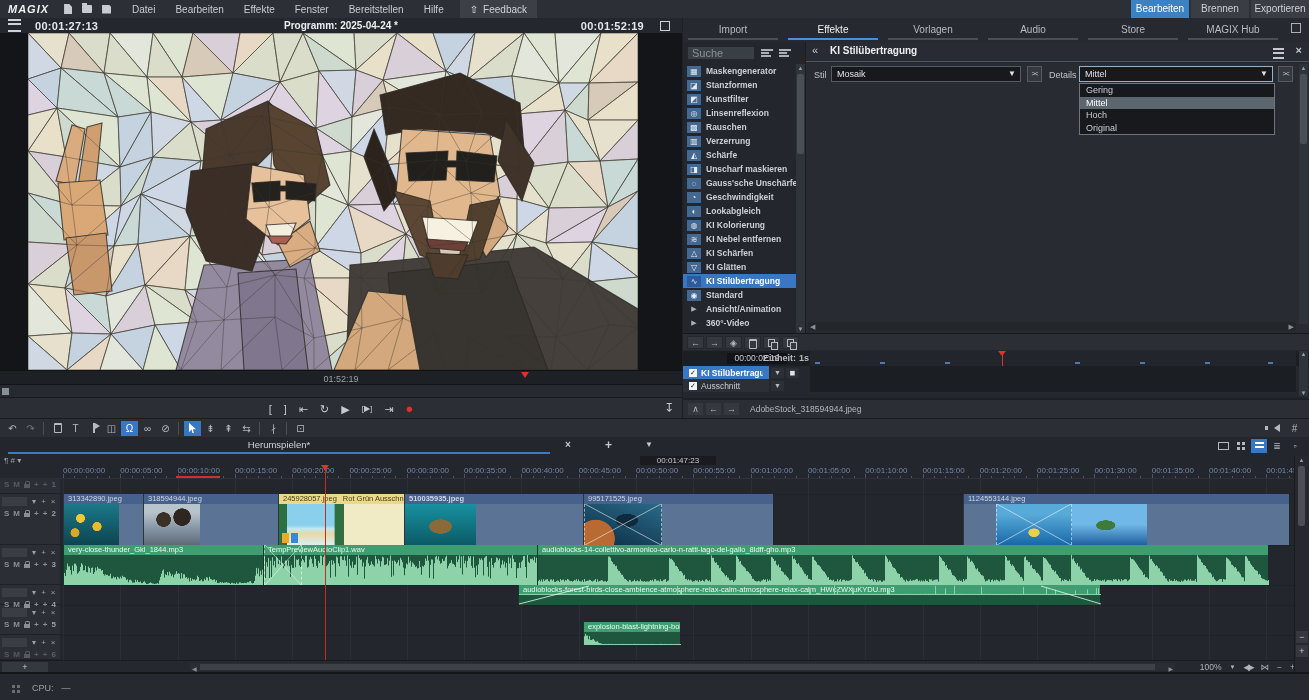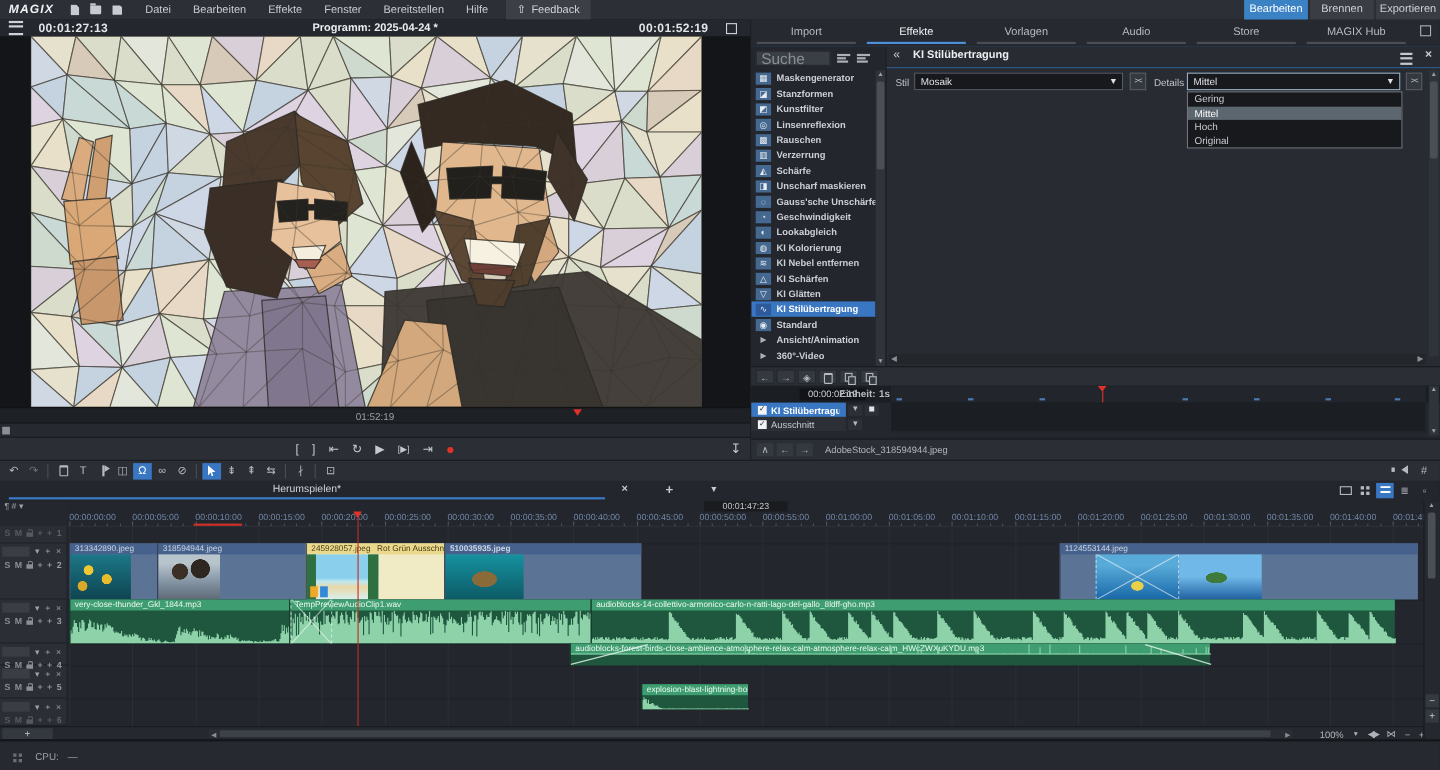--- a/index.html
+++ b/index.html
@@ -42,21 +42,21 @@
   .tbtn.rec{color:#e03228;font-size:13px;}
   #pv-import{position:absolute;right:8px;top:3px;color:#c6cad0;font-size:12px;}
   
   #right-panel{position:absolute;left:683px;top:18px;width:626px;height:400px;background:#26292f;}
   #ptabs{position:absolute;left:0;top:0;width:626px;height:24px;display:flex;align-items:center;border-bottom:1px solid #2e6da4;background:#26292f;}
   .ptab{width:90px;text-align:center;color:#b8bcc2;font-size:10px;padding-bottom:3px;border-bottom:2px solid #4a4e55;margin:4px 5px 0 5px;}
   .ptab.active{color:#f0f2f4;border-bottom-color:#4a90d9;}
   #ptab-corner{position:absolute;right:8px;top:5px;width:8px;height:8px;border:1px solid #aab0b6;}
   
   #fx-col{position:absolute;left:0;top:24px;width:122px;height:291px;background:#23262c;}
-  #fx-search{position:absolute;left:4px;top:4px;width:68px;height:14px;background:#3a3e45;border:1px solid #24272c;color:#d6dade;font-size:14px;padding:0 4px;box-sizing:border-box;font-family:inherit;}
+  #fx-search{position:absolute;left:4px;top:4px;width:68px;height:14px;background:#3a3e45;border:1px solid #24272c;color:#d6dade;font-size:11px;padding:0 4px;box-sizing:border-box;font-family:inherit;}
   #fx-search::placeholder{color:#8a8f96;}
   .sorticon{position:absolute;top:6px;width:12px;height:10px;color:#aab0b6;}
   .sorticon i{display:block;height:2px;background:currentColor;margin:1px 0;}
   .sorticon i:nth-child(2){width:8px;} .sorticon i:nth-child(3){width:10px;}
   #fx-list{position:absolute;left:0;top:22px;width:113px;height:269px;overflow:hidden;}
   .fx-row{display:flex;align-items:center;height:14px;padding-left:4px;}
   .fx-row.sel{background:#3a77c2;}
   .fx-ico{width:14px;height:11px;background:#44688f;color:#e8ecf0;font-size:8px;line-height:11px;text-align:center;margin-right:5px;flex:0 0 14px;}
   .fx-row.sel .fx-ico{background:#2d5a9a;}
   .fx-exp{width:14px;color:#aab0b6;font-size:7px;margin-right:5px;text-align:center;flex:0 0 14px;}
@@ -1270,20 +1270,29 @@
         <div class="vclip sel" style="left: 218px; width: 126px;">
           <div class="vhead"><span>245928057.jpeg</span><span class="vtags">Rot  Grün  Ausschnitt  We...</span></div>
           <div class="th" style="left: 0px; width: 65px; background: linear-gradient(90deg, rgb(46, 112, 64) 12%, rgba(0, 0, 0, 0) 13%, rgba(0, 0, 0, 0) 85%, rgb(46, 112, 64) 86%), linear-gradient(rgb(138, 208, 236) 52%, rgb(191, 232, 240) 60%, rgb(232, 216, 168) 72%, rgb(216, 240, 240));"></div>
           <div class="badge" style="left: 3px; background: rgb(240, 168, 40);"></div>
           <div class="badge" style="left: 12px; background: rgb(52, 136, 216);"></div>
         </div>
         <div class="vclip" style="left: 344px; width: 179px; font-weight: bold;">
           <div class="vhead"><span>510035935.jpeg</span></div>
           <div class="th" style="left: 0px; width: 71px; background: radial-gradient(at 50% 55%, rgb(138, 106, 56) 22%, rgba(0, 0, 0, 0) 23%), linear-gradient(rgb(23, 145, 159), rgb(12, 90, 102));"></div>
         </div>
+        <div class="vclip" style="left: 523px; width: 190px;">
+          <div class="vhead"><span>995171525.jpeg</span></div>
+          <div class="th" style="left: 0px; width: 78px; background: radial-gradient(at 55% 40%, rgb(14, 42, 60) 18%, rgba(0, 0, 0, 0) 19%), radial-gradient(circle at 15% 85%, rgb(184, 106, 50) 25%, rgba(0, 0, 0, 0) 26%), linear-gradient(200deg, rgb(42, 106, 136), rgb(12, 44, 68));"></div>
+          <div class="xfade-x" style="left: 0px; width: 78px;">
+            <svg width="100%" height="100%" viewBox="0 0 78 41" preserveAspectRatio="none">
+              <path d="M0,0 L78,41 M78,0 L0,41" stroke="rgba(255,255,255,.55)" stroke-width="1" fill="none"></path>
+            </svg>
+          </div>
+        </div>
         <div class="vclip" style="left: 903px; width: 326px;">
           <div class="vhead"><span>1124553144.jpeg</span></div>
           <div class="th" style="left: 32px; width: 76px; background: radial-gradient(at 50% 70%, rgb(232, 208, 72) 10%, rgba(0, 0, 0, 0) 11%), linear-gradient(rgb(88, 170, 216) 25%, rgb(24, 104, 168));"></div>
           <div class="th" style="left: 108px; width: 75px; background: radial-gradient(at 45% 52%, rgb(62, 122, 58) 16%, rgba(0, 0, 0, 0) 17%), linear-gradient(rgb(112, 184, 232) 50%, rgb(32, 96, 160));"></div>
           <div class="xfade-x" style="left: 32px; width: 76px;">
             <svg width="100%" height="100%" viewBox="0 0 78 41" preserveAspectRatio="none">
               <path d="M0,0 L78,41 M78,0 L0,41" stroke="rgba(255,255,255,.55)" stroke-width="1" fill="none"></path>
             </svg>
           </div>
         </div>

